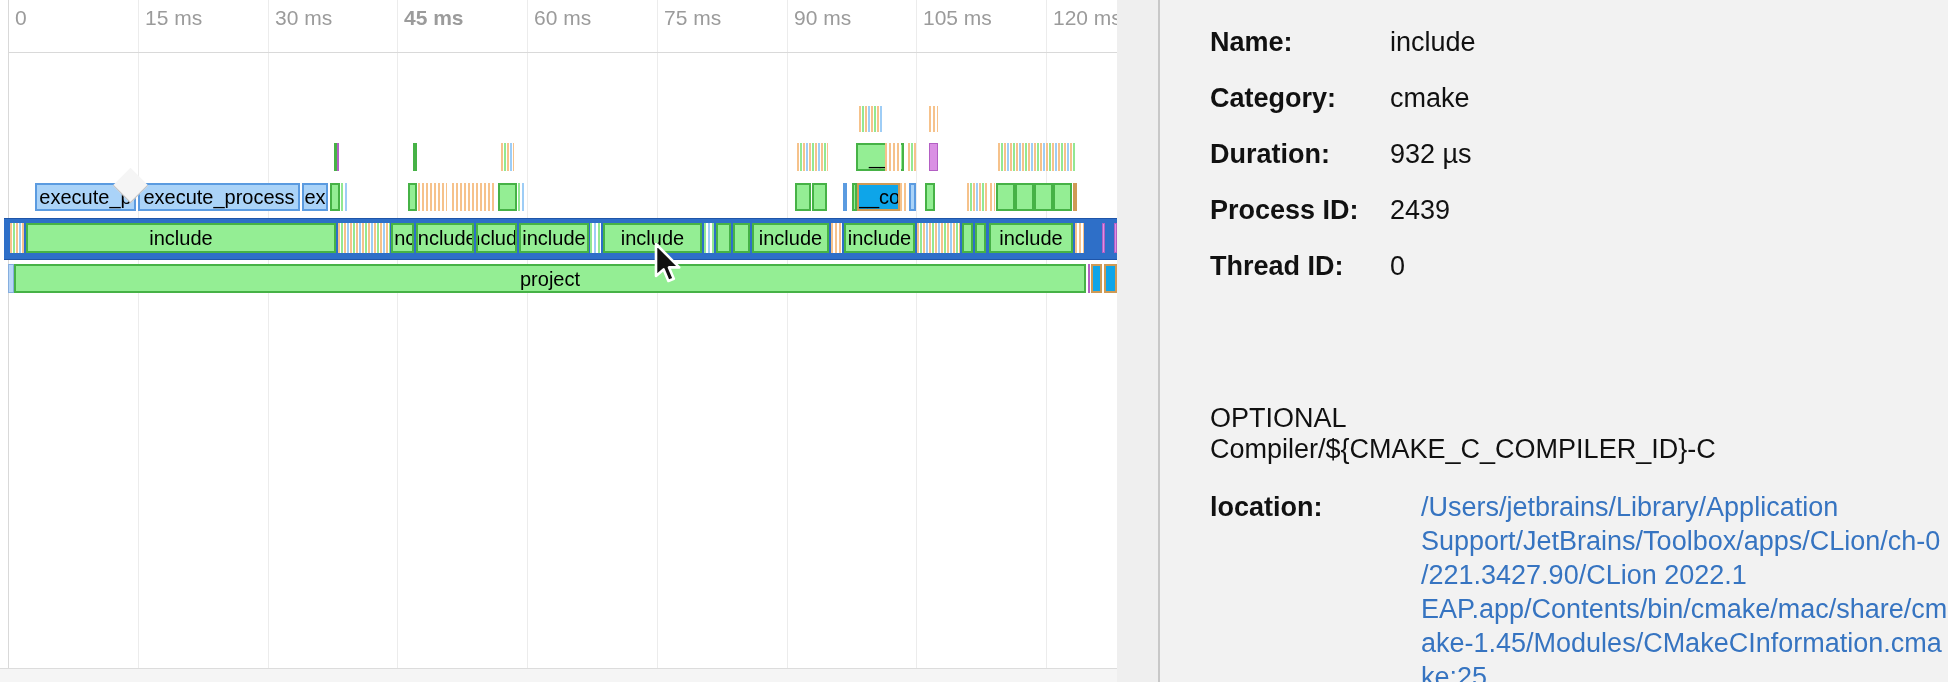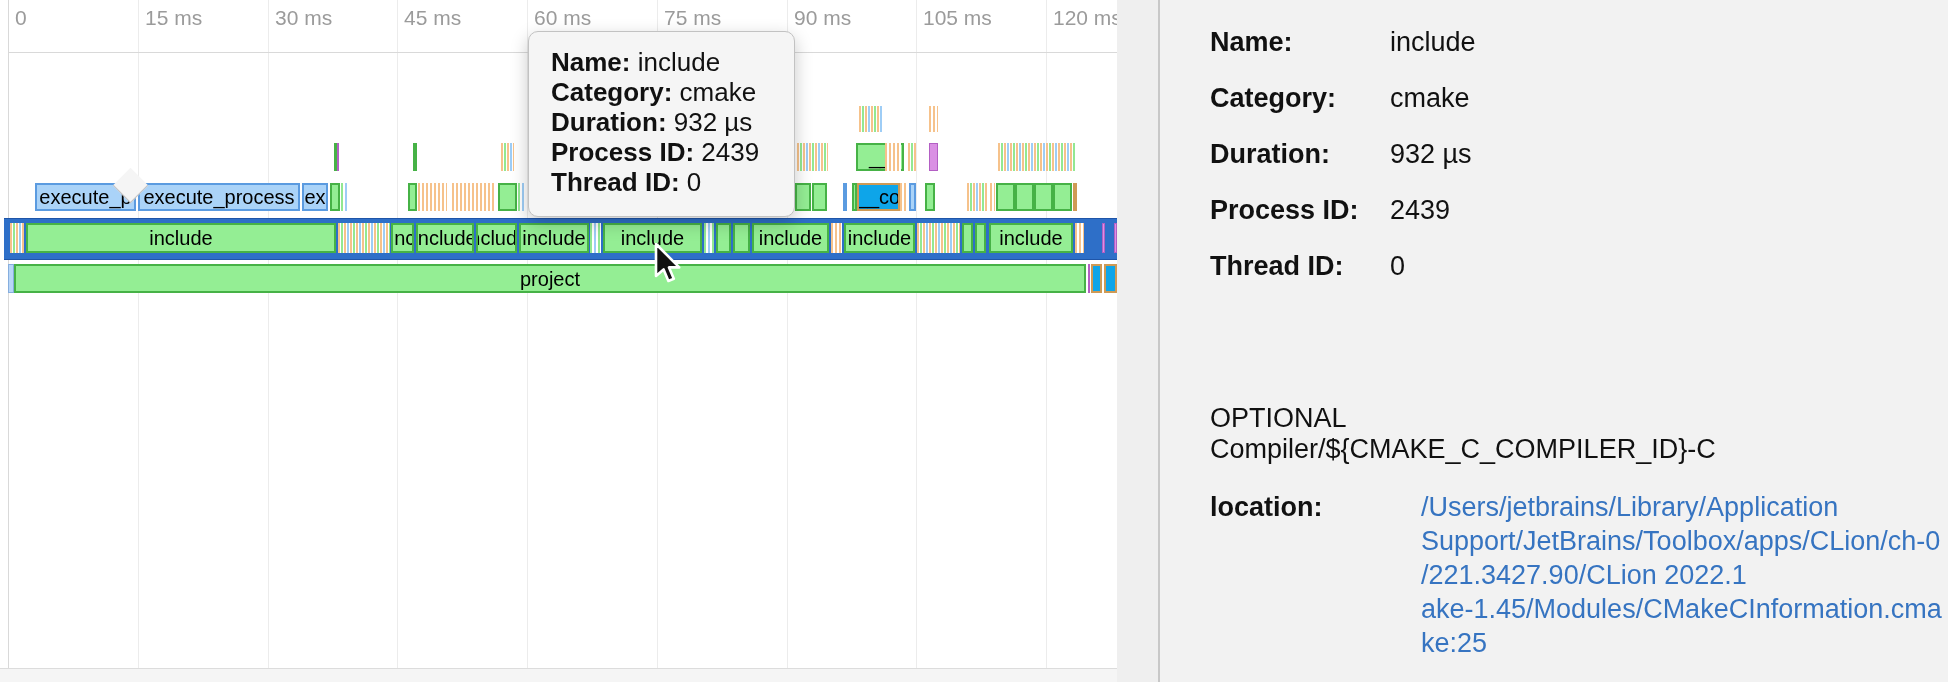--- a/index.html
+++ b/index.html
@@ -64,21 +64,21 @@
       <div class="grid-line" style="left: 527px;"></div>
       <div class="grid-line" style="left: 657px;"></div>
       <div class="grid-line" style="left: 787px;"></div>
       <div class="grid-line" style="left: 916px;"></div>
       <div class="grid-line" style="left: 1046px;"></div>
     </div>
   <div id="ruler">
       <div class="tick-label" style="left: 15px;">0</div>
       <div class="tick-label" style="left: 145px;">15 ms</div>
       <div class="tick-label" style="left: 275px;">30 ms</div>
-      <div class="tick-label" style="left: 404px;">45 ms</div>
+      <div class="tick-label" style="left: 404px; font-weight: bold;">45 ms</div>
       <div class="tick-label" style="left: 534px;">60 ms</div>
       <div class="tick-label" style="left: 664px;">75 ms</div>
       <div class="tick-label" style="left: 794px;">90 ms</div>
       <div class="tick-label" style="left: 923px;">105 ms</div>
       <div class="tick-label" style="left: 1053px;">120 ms</div>
     </div>
   <div class="ruler-sep"></div>
   <div class="band" id="band" style="top: 218px; height: 40px;"></div>
   <div id="bars">
       <div class="bar c-sm" style="left: 859px; top: 106px; width: 24px; height: 26px;"></div>
@@ -171,27 +171,20 @@
       <div class="bar c-bluelight" style="left: 8px; top: 264px; width: 6px; height: 29px;"></div>
       <div class="bar c-green" style="left: 14px; top: 264px; width: 1072px; height: 29px;">
         <span class="blabel">project</span>
       </div>
       <div class="bar c-magenta" style="left: 1088px; top: 264px; width: 2px; height: 29px;"></div>
       <div class="bar c-orange" style="left: 1091px; top: 264px; width: 11px; height: 29px;"></div>
       <div class="bar c-orange" style="left: 1104px; top: 264px; width: 13px; height: 29px;"></div>
     </div>
 
   <div class="callout"></div>
-  <div class="tooltip" id="tooltip">
-      <div class="tooltip-row"><b>Name:</b> include</div>
-      <div class="tooltip-row"><b>Category:</b> cmake</div>
-      <div class="tooltip-row"><b>Duration:</b> 932 µs</div>
-      <div class="tooltip-row"><b>Process ID:</b> 2439</div>
-      <div class="tooltip-row"><b>Thread ID:</b> 0</div>
-    </div>
 
   <svg class="cursor" width="34" height="40" viewBox="0 0 17 20">
     <path d="M1,0.5 L1,16.5 L4.8,13.2 L7.2,19 L9.9,17.9 L7.5,12.2 L12.6,12.2 Z" fill="#111" stroke="#fff" stroke-width="1.3" stroke-linejoin="round"></path>
   </svg>
 </div>
 
 <div class="bottom-strip"></div>
 <div class="gutter"></div>
 <div class="divider"></div>
 
@@ -225,17 +218,18 @@
         <div>OPTIONAL</div>
         <div>Compiler/${CMAKE_C_COMPILER_ID}-C</div>
       </span>
     </div>
   <div class="arg-block loc" style="top:490px;" id="argblock1">
       <span class="alabel">location:</span>
       <span class="arg-lines link">
         <div>/Users/jetbrains/Library/Application</div>
         <div>Support/JetBrains/Toolbox/apps/CLion/ch-0</div>
         <div>/221.3427.90/CLion 2022.1</div>
+        <div>EAP.app/Contents/bin/cmake/mac/share/cm</div>
         <div>ake-1.45/Modules/CMakeCInformation.cma</div>
         <div>ke:25</div>
       </span>
     </div>
 </div>
 
 </body></html>

